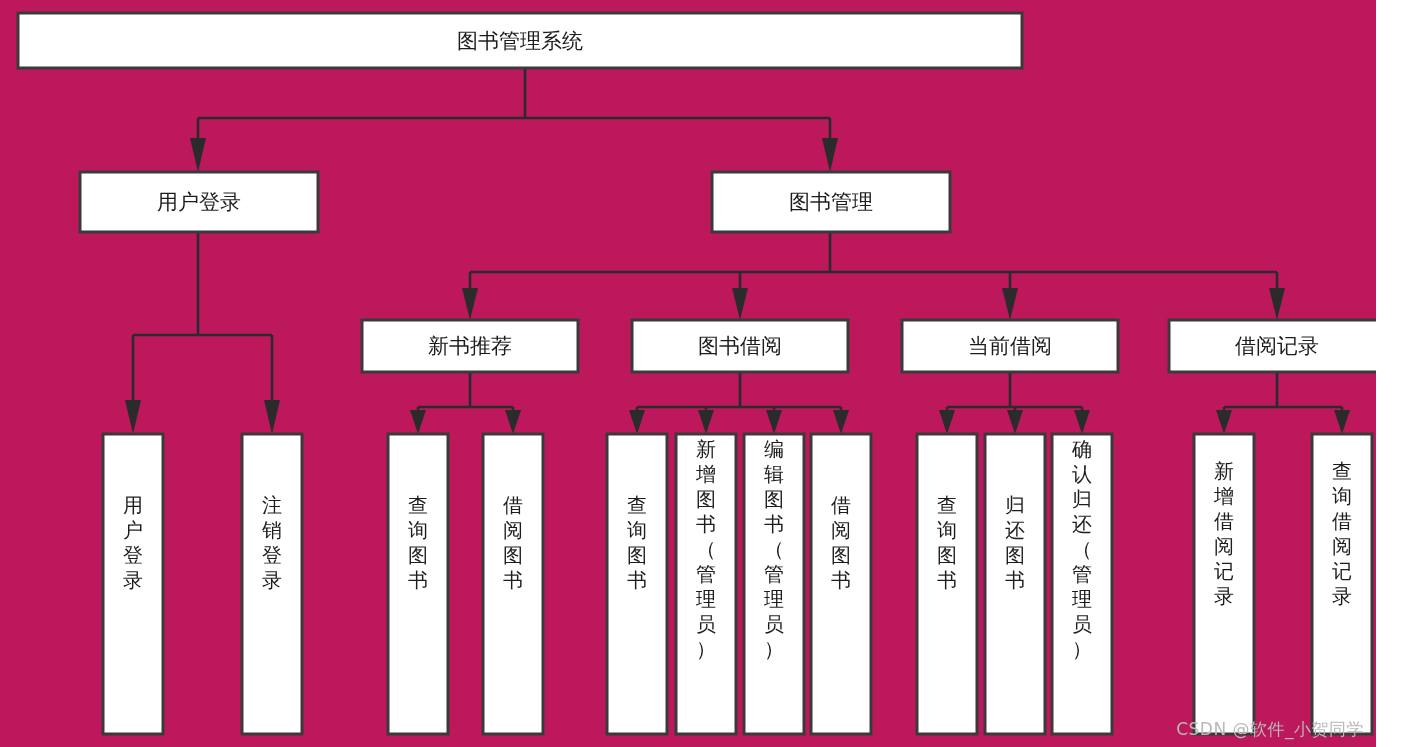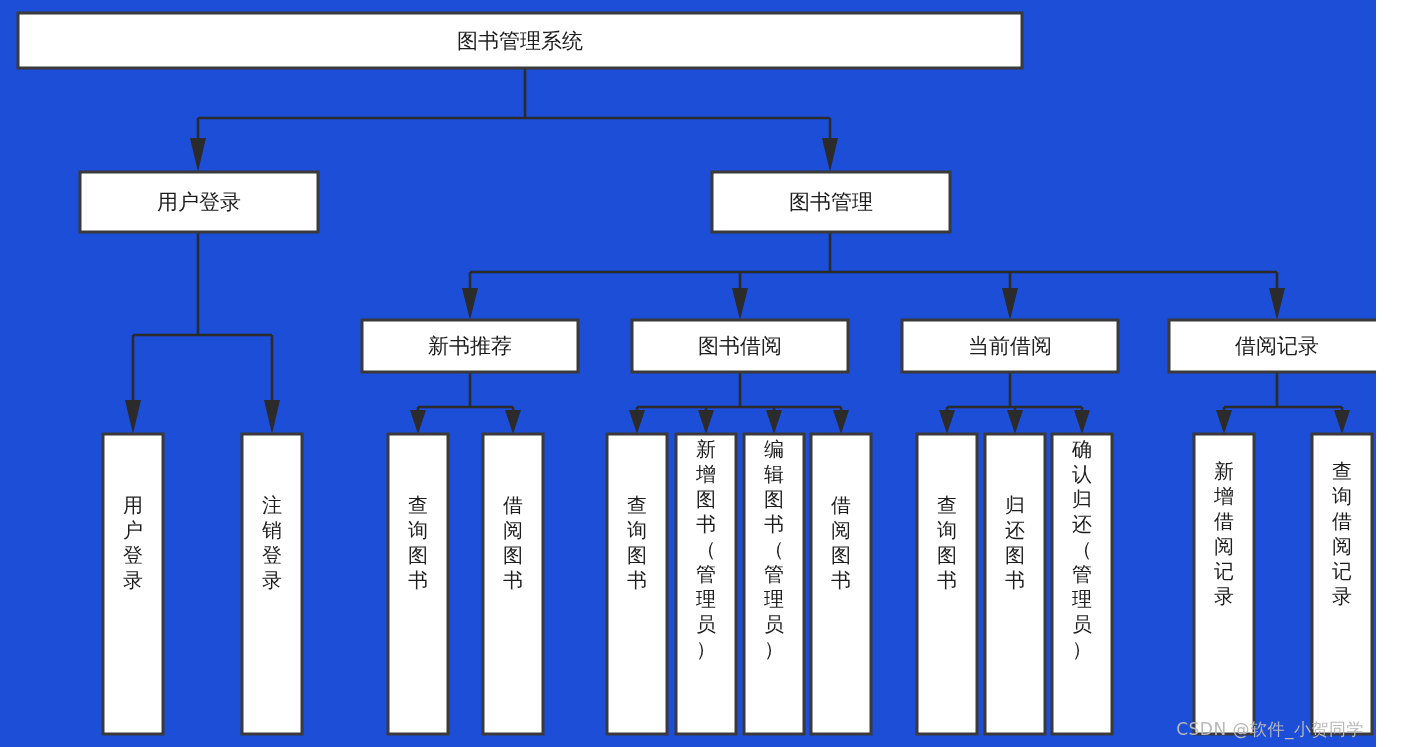--- a/index.html
+++ b/index.html
@@ -8,21 +8,21 @@
     padding: 0;
     background: #ffffff;
   }
   body {
     font-family: "DejaVu Sans", "Liberation Sans", sans-serif;
   }
   #diagram-root {
     position: relative;
     width: 1376px;
     height: 747px;
-    background: #1d4ed8;
+    background: #be185d;
     overflow: hidden;
   }
   svg.diagram-canvas {
     position: absolute;
     top: 0;
     left: 0;
     width: 1405px;
     height: 747px;
     display: block;
   }

